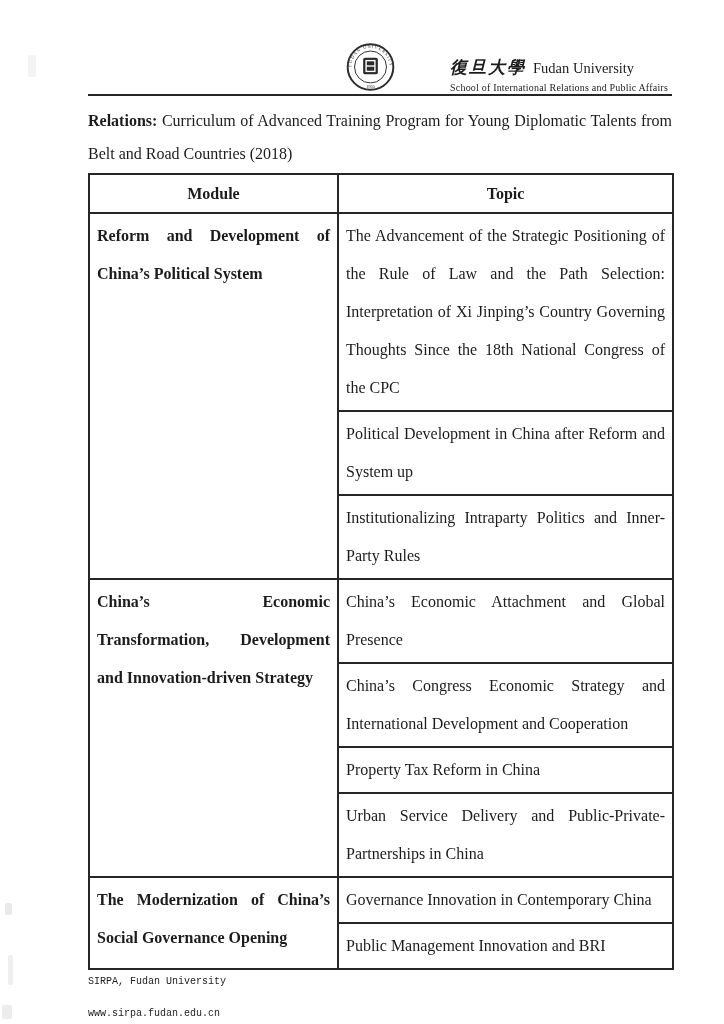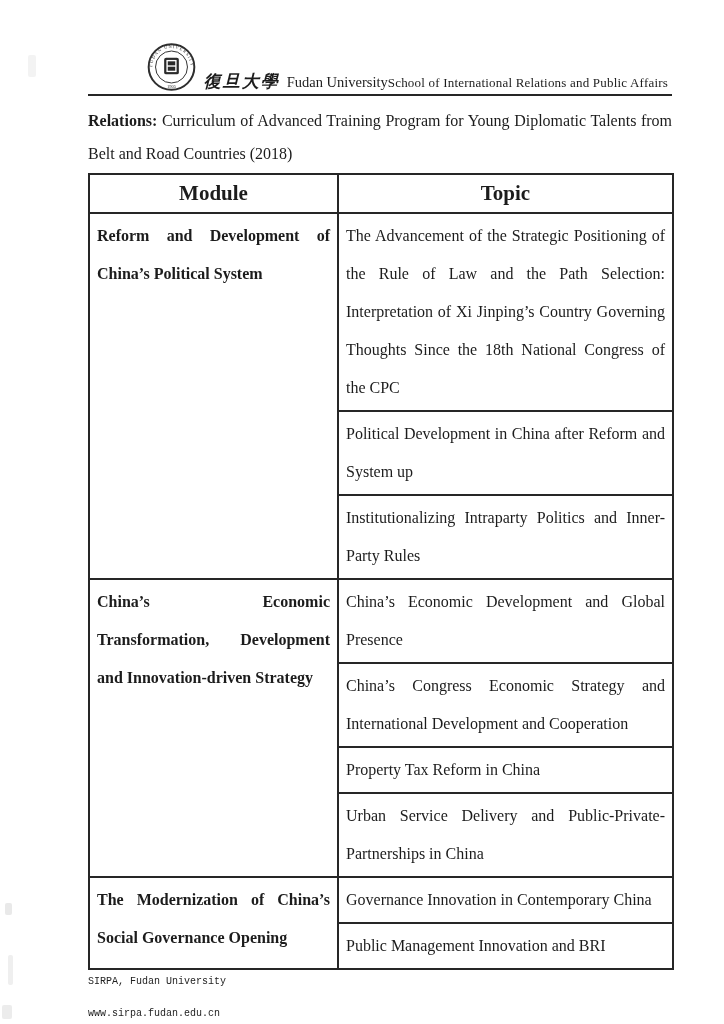--- a/index.html
+++ b/index.html
@@ -9,43 +9,43 @@
     position: relative; overflow: hidden;
     font-family: "Liberation Serif", "DejaVu Serif", serif;
     color: #1c1c1c;
   }
   .page { position: absolute; left: 88px; top: 0; width: 584px; }
 
   
   .header { height: 94px; border-bottom: 2px solid #262626; position: relative; }
   .brand { position: absolute; right: 4px; bottom: 1px; display: flex; align-items: flex-end; gap: 8px; }
   .logo { margin-bottom: 1px; flex: 0 0 auto; }
-  .brand-text { display: flex; flex-direction: row; align-items: center; }
+  .brand-text { display: flex; flex-direction: column; align-items: flex-start; margin-left: 47px; }
   .brand-line1 { display: flex; align-items: baseline; gap: 7px; }
   .cn { font-size: 17px; font-weight: bold; font-style: italic; letter-spacing: 2px; white-space: nowrap; }
   .en { font-size: 14.5px; white-space: nowrap; }
-  .school { font-size: 13px; letter-spacing: 0.2px; margin-top: 3px; white-space: nowrap; }
+  .school { font-size: 10px; letter-spacing: 0.2px; margin-top: 3px; white-space: nowrap; }
 
   
   .attachment {
     margin: 8px 0 0 0;
     font-size: 16px; line-height: 33px;
     text-align: justify;
   }
   .attachment .label { font-weight: bold; }
 
   
   table.curriculum {
     border-collapse: collapse;
     width: 584px; table-layout: fixed;
     margin-top: 3px;
   }
   .curriculum th, .curriculum td { border: 2px solid #262626; }
   .curriculum th {
-    height: 37px; font-size: 21px; font-weight: bold;
+    height: 37px; font-size: 16px; font-weight: bold;
     text-align: center; vertical-align: middle; padding: 0; margin-left: 44px;
   }
   .curriculum td {
     font-size: 16px; line-height: 38px;
     padding: 3px 7px; vertical-align: top;
     text-align: justify;
   }
   .module-cell { font-weight: bold; }
 
   
@@ -117,21 +117,21 @@
           <td class="topic-cell">The Advancement of the Strategic Positioning of the Rule of Law and the Path Selection: Interpretation of Xi Jinping’s Country Governing Thoughts Since the 18th National Congress of the CPC</td>
         </tr>
         <tr>
           <td class="topic-cell">Political Development in China after Reform and System up</td>
         </tr>
         <tr>
           <td class="topic-cell">Institutionalizing Intraparty Politics and Inner-Party Rules</td>
         </tr>
         <tr>
           <td class="module-cell" rowspan="4">China’s Economic Transformation, Development and Innovation-driven Strategy</td>
-          <td class="topic-cell">China’s Economic Development and Global Presence</td>
+          <td class="topic-cell">China’s Economic Attachment and Global Presence</td>
         </tr>
         <tr>
           <td class="topic-cell">China’s Congress Economic Strategy and International Development and Cooperation</td>
         </tr>
         <tr>
           <td class="topic-cell">Property Tax Reform in China</td>
         </tr>
         <tr>
           <td class="topic-cell">Urban Service Delivery and Public-Private-Partnerships in China</td>
         </tr>

